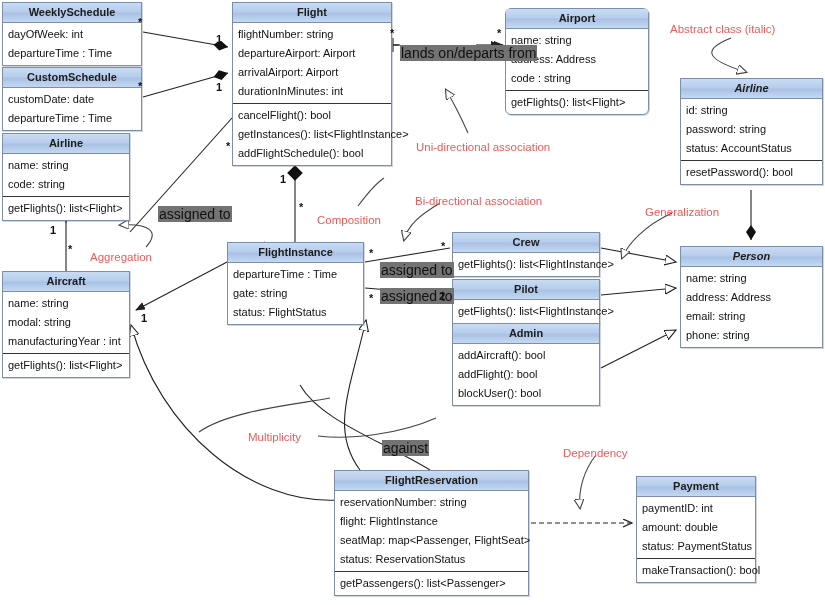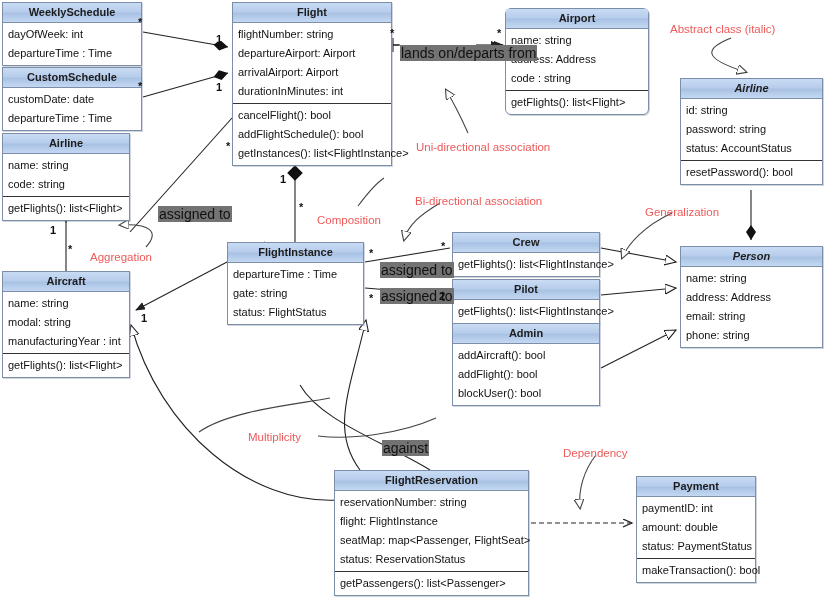--- a/index.html
+++ b/index.html
@@ -158,22 +158,22 @@
       <div class="uml-class" style="left: 232px; top: 2px; width: 160px;">
         <div class="uml-title">Flight</div>
         <div class="uml-compartment">
           <div class="uml-row">flightNumber: string</div>
           <div class="uml-row">departureAirport: Airport</div>
           <div class="uml-row">arrivalAirport: Airport</div>
           <div class="uml-row">durationInMinutes: int</div>
         </div>
         <div class="uml-compartment">
           <div class="uml-row">cancelFlight(): bool</div>
+          <div class="uml-row">getInstances(): list&lt;FlightInstance&gt;</div>
           <div class="uml-row">addFlightSchedule(): bool</div>
-          <div class="uml-row">getInstances(): list&lt;FlightInstance&gt;</div>
         </div>
       </div>
       <div class="uml-class" style="left: 505px; top: 8px; width: 144px; border-radius: 6px;">
         <div class="uml-title">Airport</div>
         <div class="uml-compartment">
           <div class="uml-row">name: string</div>
           <div class="uml-row">address: Address</div>
           <div class="uml-row">code : string</div>
         </div>
         <div class="uml-compartment">

